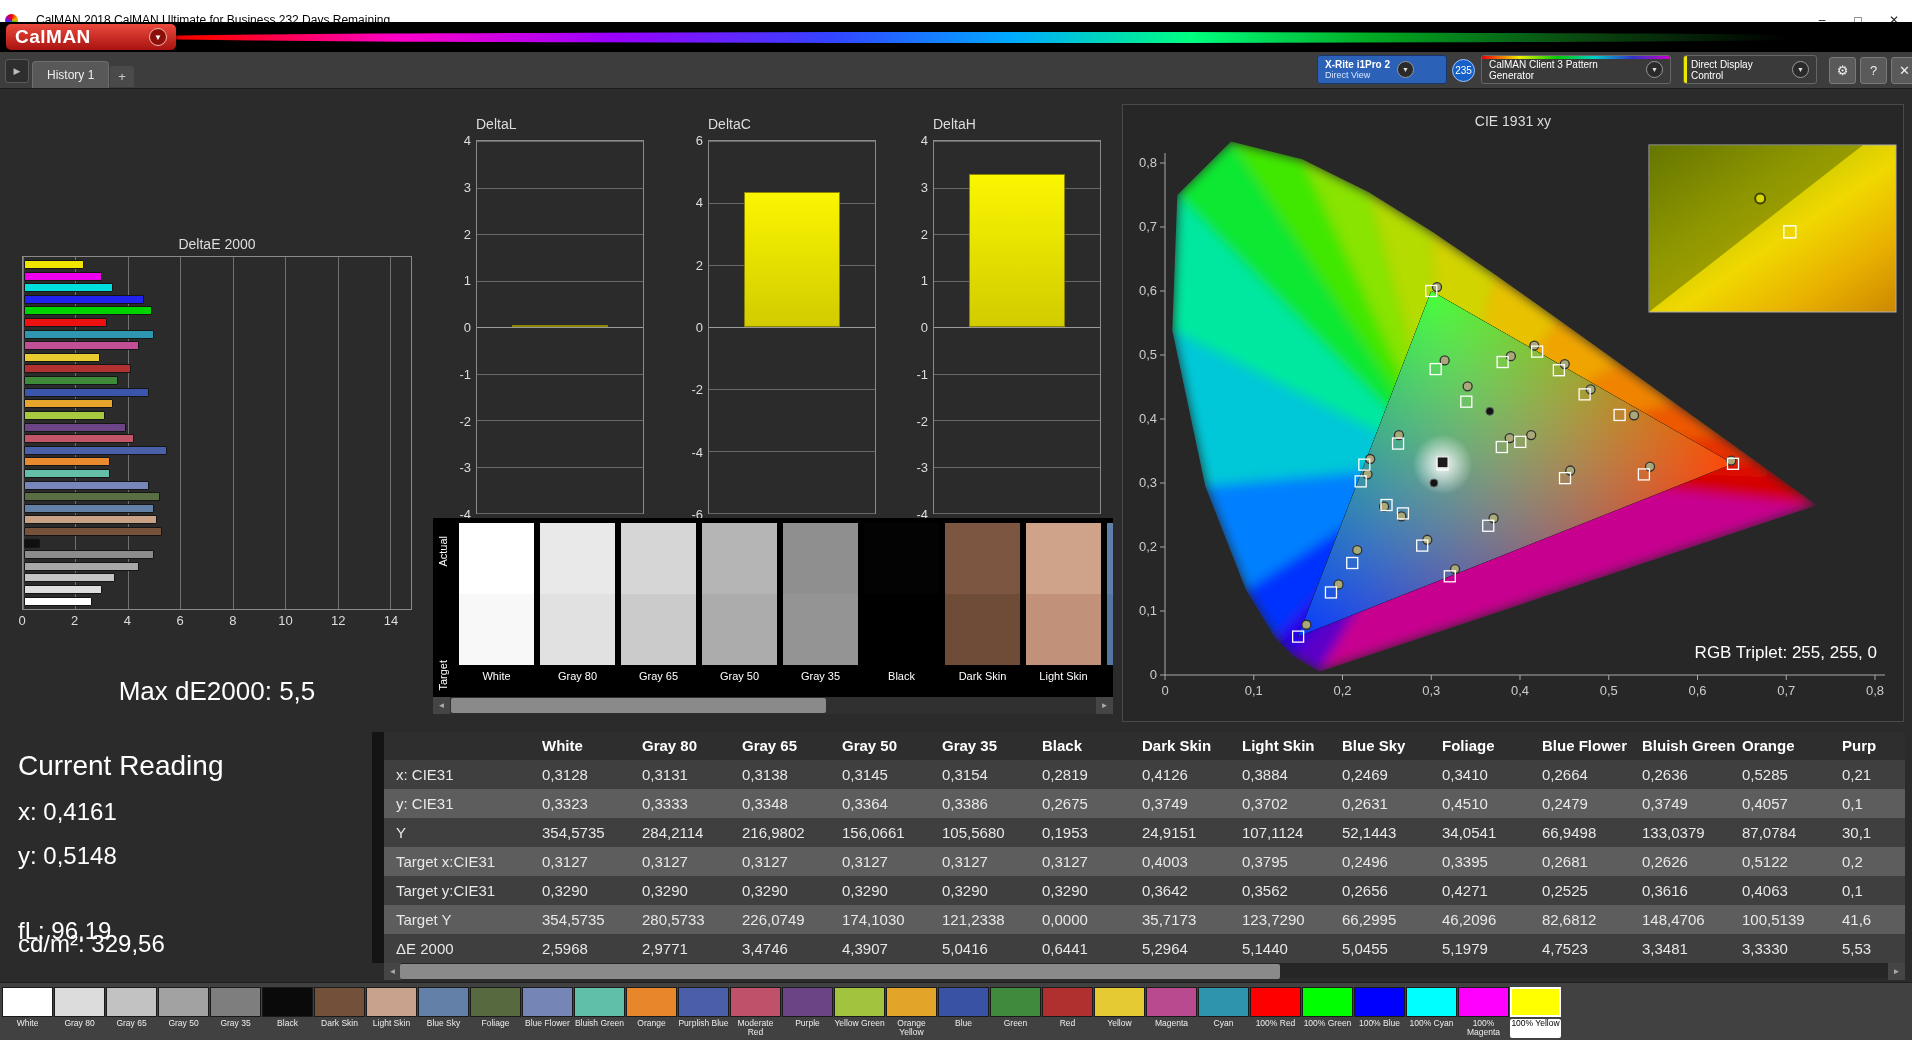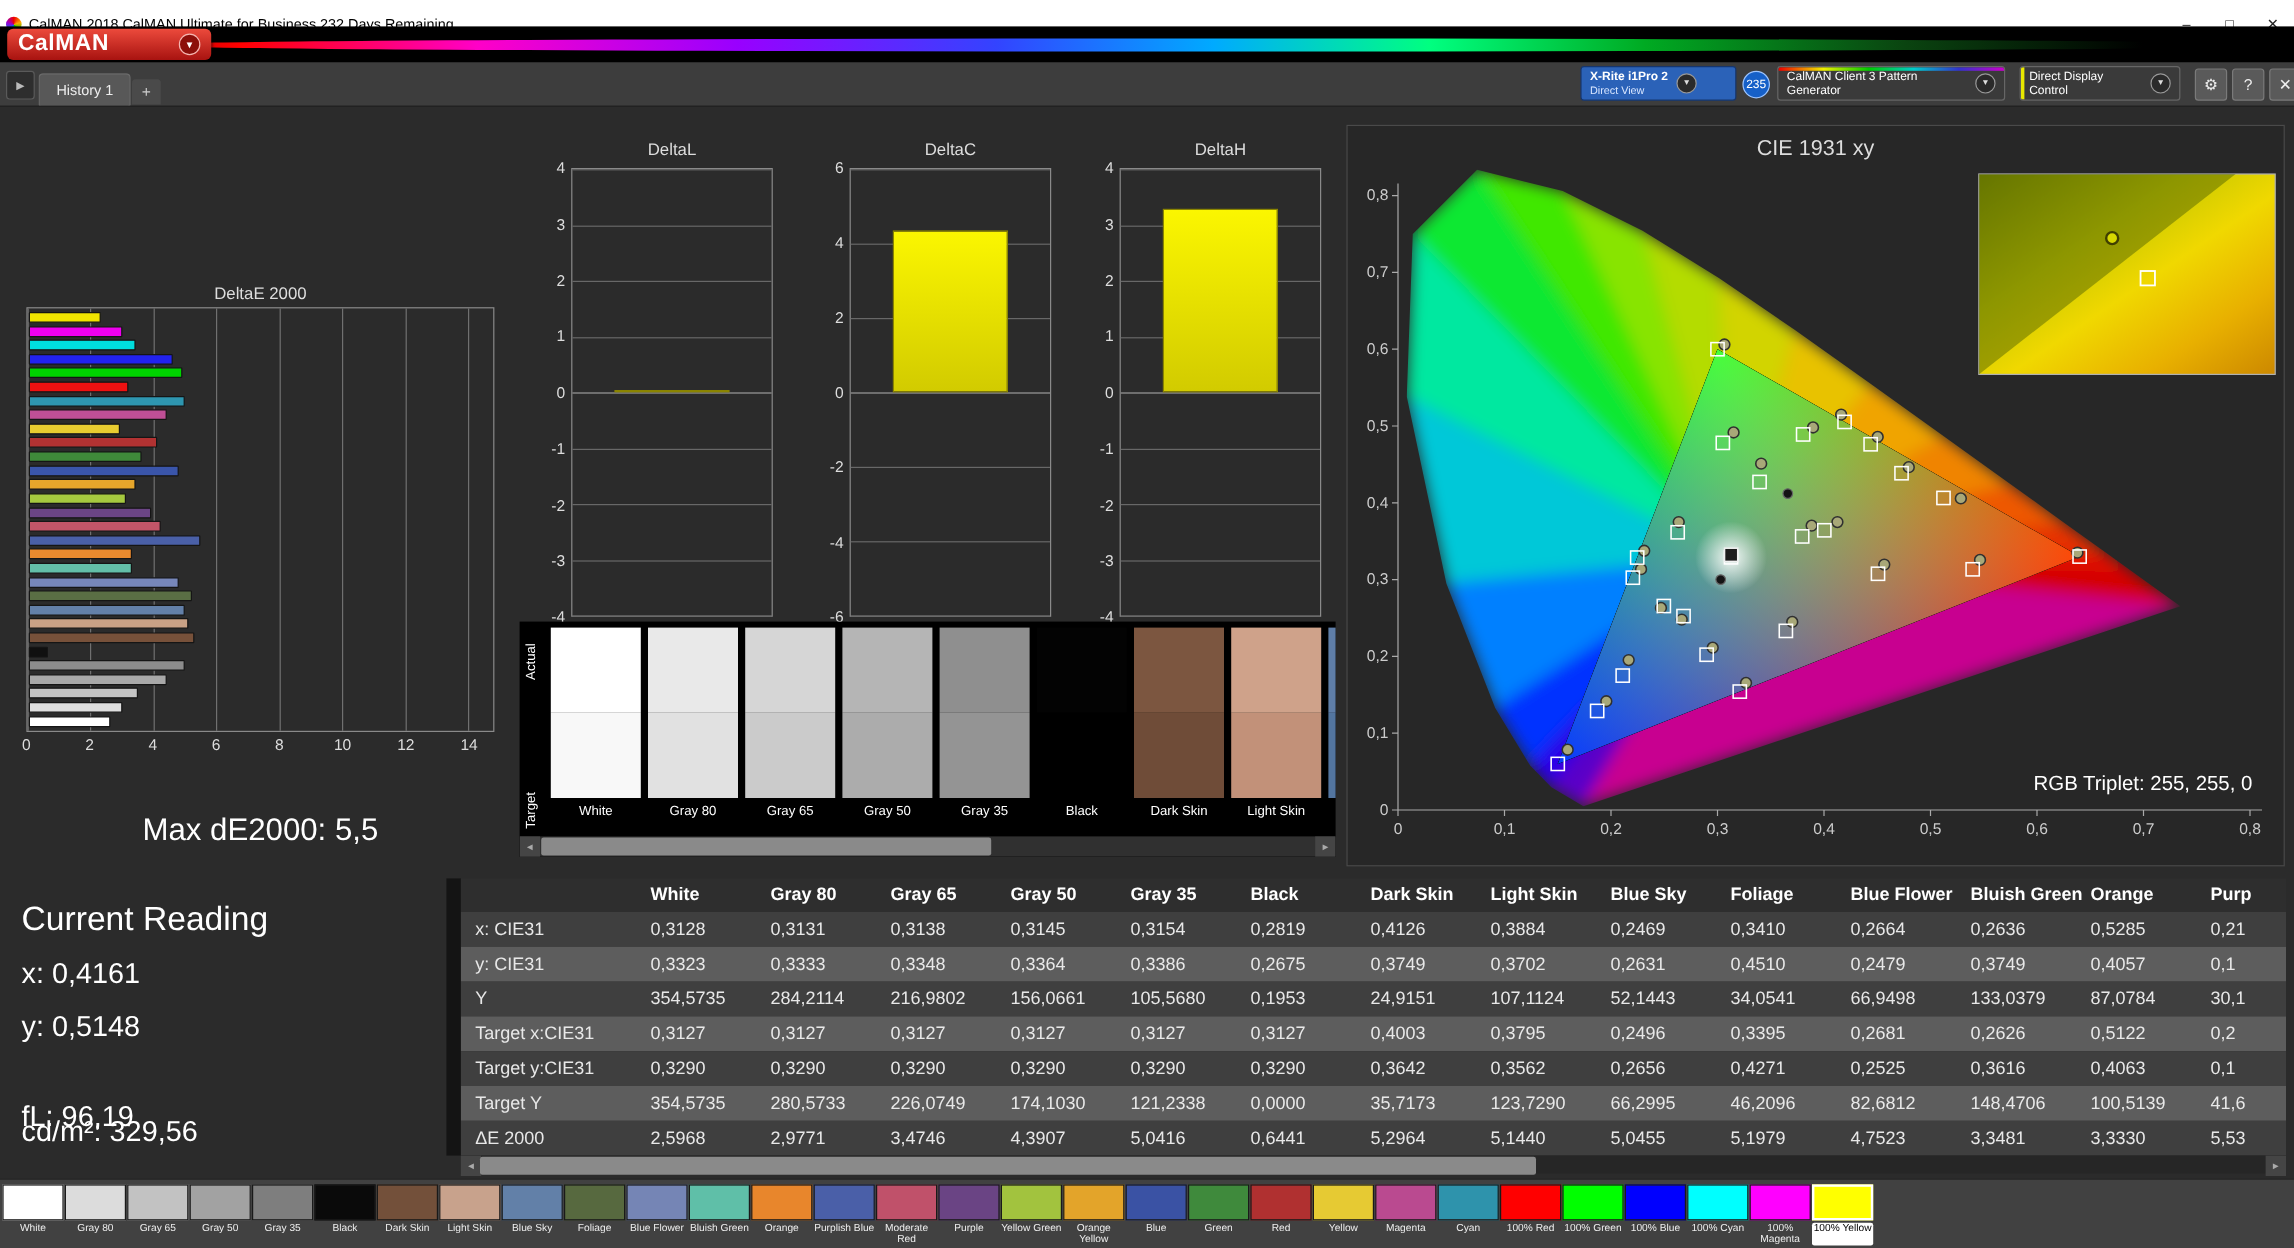--- a/index.html
+++ b/index.html
@@ -1,21 +1,21 @@
 <!DOCTYPE html>
 <html><head>
 <meta charset="utf-8">
 <style>
   html,body{margin:0;padding:0;background:#000;}
   .stage{position:relative;width:1912px;height:1040px;background:#2b2b2b;overflow:hidden;
          font-family:"Liberation Sans",sans-serif;color:#fff;}
 
   
   .titlebar{position:absolute;left:0;top:0;right:0;height:40px;background:#fff;color:#000;
-            display:flex;align-items:center;font-size:12px;}
+            display:flex;align-items:center;font-size:12px;gap:12px;}
   .app-icon{width:13px;height:13px;border-radius:50%;margin:0 6px 0 5px;
             background:conic-gradient(#e00,#fa0,#0c0,#06f,#90c,#e00);}
   .win-btns{margin-left:auto;display:flex;height:100%;}
   .win-btn{width:36px;display:flex;align-items:center;justify-content:center;font-size:12px;color:#222;}
 
   
   .logobar{position:absolute;left:0;top:22px;right:0;height:30px;background:#000;}
   .spectrum{position:absolute;left:110px;right:0;top:10px;height:11px;border-radius:50%;
             background:linear-gradient(90deg,#a00000 0%,#ff0000 5%,#ff00c8 16%,#9900ff 28%,#3344ff 40%,#00aaff 50%,#00ff80 60%,#00aa22 70%,#0a4410 82%,#000 93%);}
   .calman-badge{position:absolute;left:6px;top:2px;width:152px;height:26px;border-radius:5px;
@@ -62,21 +62,21 @@
   .debar{height:9px;border:1px solid #151515;border-radius:1px;box-sizing:border-box;}
   .de-xlabels{position:absolute;left:22px;top:613px;width:390px;height:16px;font-size:13px;color:#ddd;}
   .xlab{position:absolute;transform:translateX(-50%);}
   .de-avg{position:absolute;left:22px;top:634px;width:390px;text-align:center;font-size:26px;color:#fff;}
   .de-max{position:absolute;left:22px;top:676px;width:390px;text-align:center;font-size:26px;color:#fff;}
   .cur-title{position:absolute;left:18px;top:750px;font-size:28px;color:#fff;}
   .reading{position:absolute;left:18px;font-size:24px;color:#fff;}
 
   
   .dchart{position:absolute;top:116px;width:196px;height:398px;}
-  .dc-title{margin-left:28px;text-align:center;font-size:14px;color:#ddd;height:22px;}
+  .dc-title{margin-left:28px;font-size:14px;color:#ddd;height:22px;}
   .dc-body{position:absolute;left:0;top:24px;right:0;bottom:0;display:flex;}
   .dc-labels{width:28px;position:relative;font-size:13px;color:#ddd;}
   .ylab{position:absolute;right:5px;transform:translateY(-50%);}
   .dc-plot{flex:1;position:relative;border:1px solid #8a8a8a;box-sizing:border-box;}
   .hline{position:absolute;left:0;right:0;height:1px;background:#686868;}
   .hline.zero{background:#9a9a9a;}
   .dbar{position:absolute;left:50%;transform:translateX(-50%);width:96px;border:1px solid #8a8400;box-sizing:border-box;}
 
   
   .swstrip{position:absolute;left:433px;top:518px;width:680px;height:196px;background:#000;overflow:hidden;}
@@ -87,21 +87,21 @@
   .sw-colors{height:142px;display:flex;flex-direction:column;}
   .sw-colors div{flex:1;}
   .sw-label{margin-top:5px;text-align:center;font-size:11px;color:#fff;white-space:nowrap;overflow:hidden;}
   .hscroll{position:absolute;left:0;right:0;bottom:0;height:17px;background:#303030;}
   .hs-arrow{position:absolute;top:0;width:17px;height:17px;background:#454545;color:#aaa;font-size:8px;
             display:flex;align-items:center;justify-content:center;}
   .hs-thumb{position:absolute;top:1px;height:15px;background:#8a8a8a;border-radius:2px;}
 
   
   .cie{position:absolute;left:1122px;top:104px;width:782px;height:618px;background:#272727;border:1px solid #4a4a4a;box-sizing:border-box;}
-  .cie-title{position:absolute;left:0;top:8px;width:100%;text-align:center;font-size:18px;color:#ddd;}
+  .cie-title{position:absolute;left:0;top:8px;width:100%;text-align:center;font-size:14px;color:#ddd;}
   .cie svg{position:absolute;left:0;top:0;}
   .rgb-triplet{position:absolute;right:26px;bottom:58px;font-size:17px;color:#fff;}
 
   
   .tbl-edge{position:absolute;left:372px;top:732px;width:12px;height:231px;background:#141414;}
   .tbl{position:absolute;left:384px;top:732px;width:1521px;height:231px;overflow:hidden;font-size:15px;color:#e8e8e8;}
   .trow{display:flex;height:29px;line-height:29px;background:#3f3f3f;}
   .trow.alt{background:#5d5d5d;}
   .trow.thead{height:28px;line-height:28px;background:#2e2e2e;font-weight:bold;color:#fff;}
   .tlabel{width:150px;flex:none;padding-left:12px;box-sizing:border-box;}

